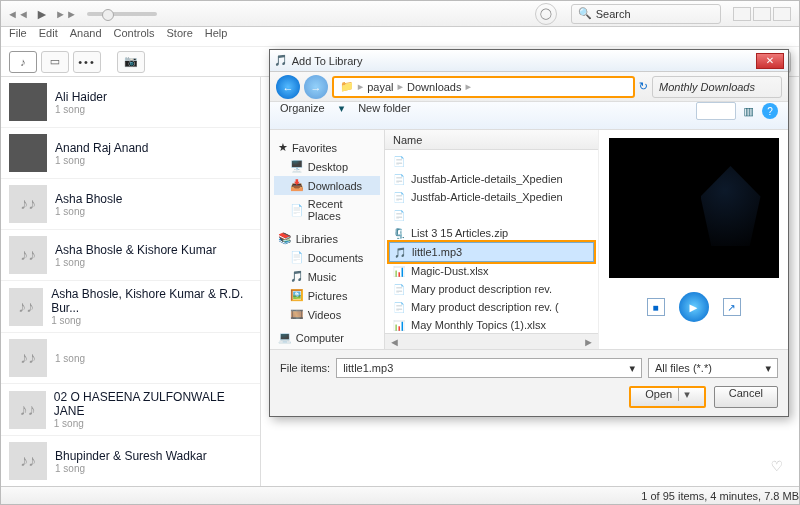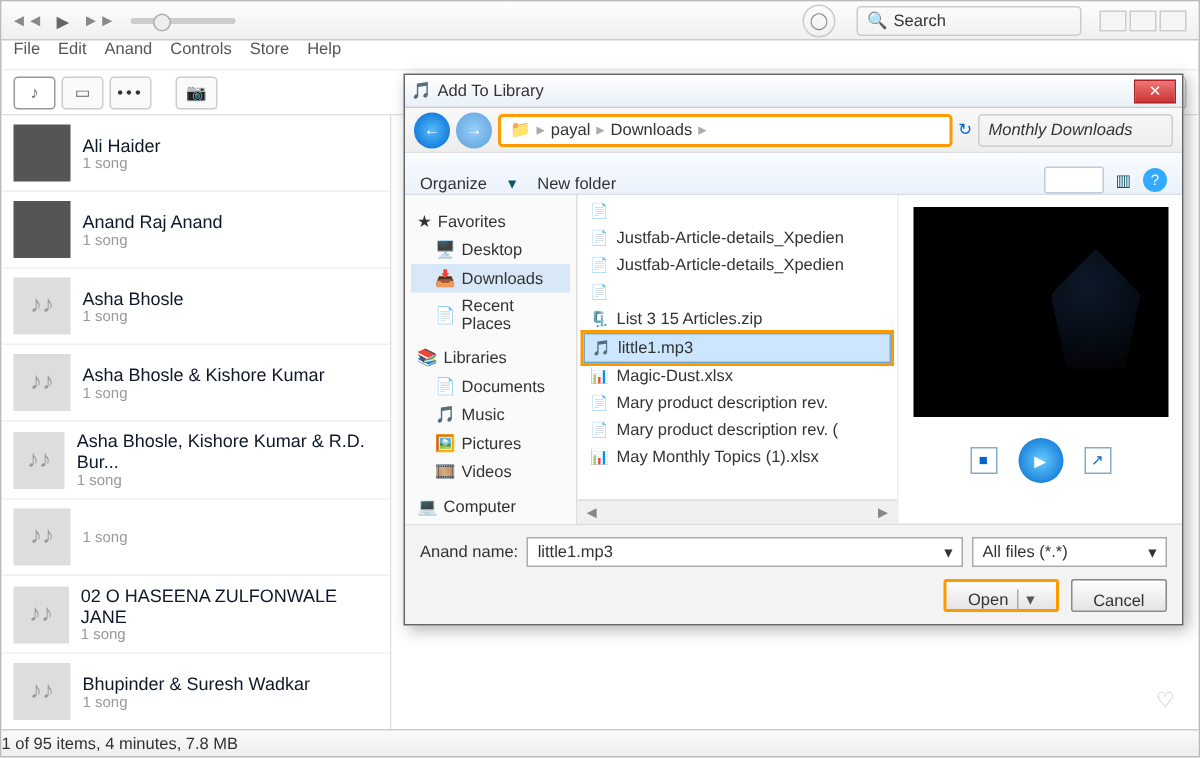--- a/index.html
+++ b/index.html
@@ -28,31 +28,31 @@
 .artist{display:flex;align-items:center;gap:8px;padding:6px 8px;border-bottom:1px solid #f0f0f0}
 .thumb{width:38px;height:38px;background:#ddd;display:flex;align-items:center;justify-content:center;color:#999;font-size:16px}
 .thumb.img{background:#555}
 .ainfo .name{font-size:12px;color:#0f172a}
 .ainfo .sub{font-size:10px;color:#999}
 .main{flex:1;position:relative;background:#fff;padding:12px 16px}
 .mtitle{font-size:16px;font-weight:400;margin-top:4px}
 .mcover{width:100px;height:100px;background:#222;margin-top:10px;display:inline-block;vertical-align:top}
 .malbum{display:inline-block;margin-left:10px;margin-top:10px;vertical-align:top}
 .heart{position:absolute;right:16px;bottom:12px;color:#bbb;font-size:14px}
-.statusbar{height:18px;background:linear-gradient(#fafafa,#eee);border-top:1px solid #ccc;display:flex;align-items:center;justify-content:flex-start;color:#666;font-size:10px}
+.statusbar{height:18px;background:linear-gradient(#fafafa,#eee);border-top:1px solid #ccc;display:flex;align-items:center;justify-content:flex-end;color:#666;font-size:10px}
 
 .dialog{position:absolute;left:268px;top:48px;width:520px;height:368px;background:#fff;border:1px solid #666;box-shadow:3px 3px 10px rgba(0,0,0,0.3);display:flex;flex-direction:column}
 .dtitle{height:22px;background:linear-gradient(#fff,#e8f0f8);border-bottom:1px solid #ccc;display:flex;align-items:center;padding:0 4px;gap:4px}
 .dtitle .x{margin-left:auto;width:28px;height:16px;background:linear-gradient(#e77,#c33);border:1px solid #a22;color:#fff;display:flex;align-items:center;justify-content:center;font-size:10px}
 .dnav{height:30px;background:linear-gradient(#f8f8f8,#eee);display:flex;align-items:center;padding:0 6px;gap:4px;border-bottom:1px solid #ddd}
 .navarr{width:24px;height:24px;border-radius:50%;background:radial-gradient(#5bf,#06c);display:flex;align-items:center;justify-content:center;color:#fff;font-size:11px}
 .crumb{height:22px;border:1px solid #ccc;background:#fff;border-radius:3px;display:flex;align-items:center;padding:0 6px;gap:4px;flex:1}
 .crumb.hl{border:2px solid #f90}
 .dsearch{width:130px;height:22px;border:1px solid #ccc;border-radius:3px;padding:0 6px;display:flex;align-items:center;color:#999;font-style:italic}
-.dtools{height:28px;background:linear-gradient(#fafcff,#eaf2fb);display:flex;align-items:flex-end;padding:0 10px;gap:14px;border-bottom:1px solid #ddd;color:#156}
+.dtools{height:28px;background:linear-gradient(#fafcff,#eaf2fb);display:flex;align-items:flex-start;padding:0 10px;gap:14px;border-bottom:1px solid #ddd;color:#156}
 .dtools .r{margin-left:auto;display:flex;gap:8px;align-items:center}
 .viewbtn{width:40px;height:18px;border:1px solid #bcd;background:#fff;border-radius:2px}
 .help{width:16px;height:16px;border-radius:50%;background:#3af;color:#fff;display:flex;align-items:center;justify-content:center;font-size:10px}
 .dcontent{flex:1;display:flex;overflow:hidden}
 .dside{width:115px;background:#fafafa;border-right:1px solid #ddd;padding:4px;overflow:auto}
 .dgroup{font-size:10px;color:#333;padding:3px 4px;display:flex;align-items:center;gap:4px}
 .dgroup.head{margin-top:4px}
 .dgroup.sel{background:#d8e8f8}
 .dlist{flex:1;display:flex;flex-direction:column}
 .dhead{height:20px;background:linear-gradient(#fafafa,#eee);border-bottom:1px solid #ddd;padding:0 8px;display:flex;align-items:center;color:#555}
@@ -68,21 +68,21 @@
 .pbtn{width:18px;height:18px;border:1px solid #8ac;display:flex;align-items:center;justify-content:center;color:#06c;font-size:10px}
 .pplay{width:30px;height:30px;border-radius:50%;background:radial-gradient(#6cf,#06c);display:flex;align-items:center;justify-content:center;color:#fff;font-size:13px}
 .dscroll{height:16px;background:#f0f0f0;border-top:1px solid #ddd;display:flex;align-items:center;padding:0 4px}
 .dfoot{padding:8px 10px;background:#f3f3f3;border-top:1px solid #ddd;display:flex;flex-direction:column;gap:8px}
 .frow{display:flex;align-items:center;gap:6px}
 .frow label{color:#333}
 .combo{height:20px;border:1px solid #aaa;background:#fff;padding:0 6px;display:flex;align-items:center;justify-content:space-between}
 .fn{flex:1}
 .filt{width:130px}
 .btns{display:flex;justify-content:flex-end;gap:8px}
-.wbtn{height:22px;padding:0 14px;border:1px solid #888;background:linear-gradient(#fefefe,#e4e4e4);border-radius:2px;display:flex;align-items:flex-end}
+.wbtn{height:22px;padding:0 14px;border:1px solid #888;background:linear-gradient(#fefefe,#e4e4e4);border-radius:2px;display:flex;align-items:flex-start}
 .wbtn.open{border:2px solid #f90}
 .wbtn .dd{margin-left:6px;border-left:1px solid #aaa;padding-left:5px;color:#555}
 </style>
 </head>
 <body>
 
 <div class="topbar">
   <div class="tbtn">◄◄</div>
   <div class="tbtn play">►</div>
   <div class="tbtn">►►</div>
@@ -267,20 +267,23 @@
           <span>Videos</span>
         </div>
       <div class="dgroup head">
           <span>💻</span>
           <span>Computer</span>
         </div>
       <div class="dgroup" style="padding-left:16px"></div>
 
     </div>
     <div class="dlist">
+      <div class="dhead">
+          <span>Name</span>
+        </div>
       <div class="drows" id="file-rows">
           <div class="drow">
             <span class="ficon">📄</span>
           </div>
           <div class="drow">
             <span class="ficon">📄</span>
             <span>Justfab-Article-details_Xpedien</span>
           </div>
           <div class="drow">
             <span class="ficon">📄</span>
@@ -324,21 +327,21 @@
       <div class="pvimg"></div>
       <div class="pctrl">
         <div class="pbtn">■</div>
         <div class="pplay">►</div>
         <div class="pbtn">↗</div>
       </div>
     </div>
   </div>
   <div class="dfoot">
     <div class="frow">
-      <label>Anand name:</label>
+      <label>File items:</label>
       <div class="combo fn">
           <span>little1.mp3</span>
           <span>▾</span>
         </div>
       <div class="combo filt">
           <span>All files (*.*)</span>
           <span>▾</span>
         </div>
     </div>
     <div class="btns">

